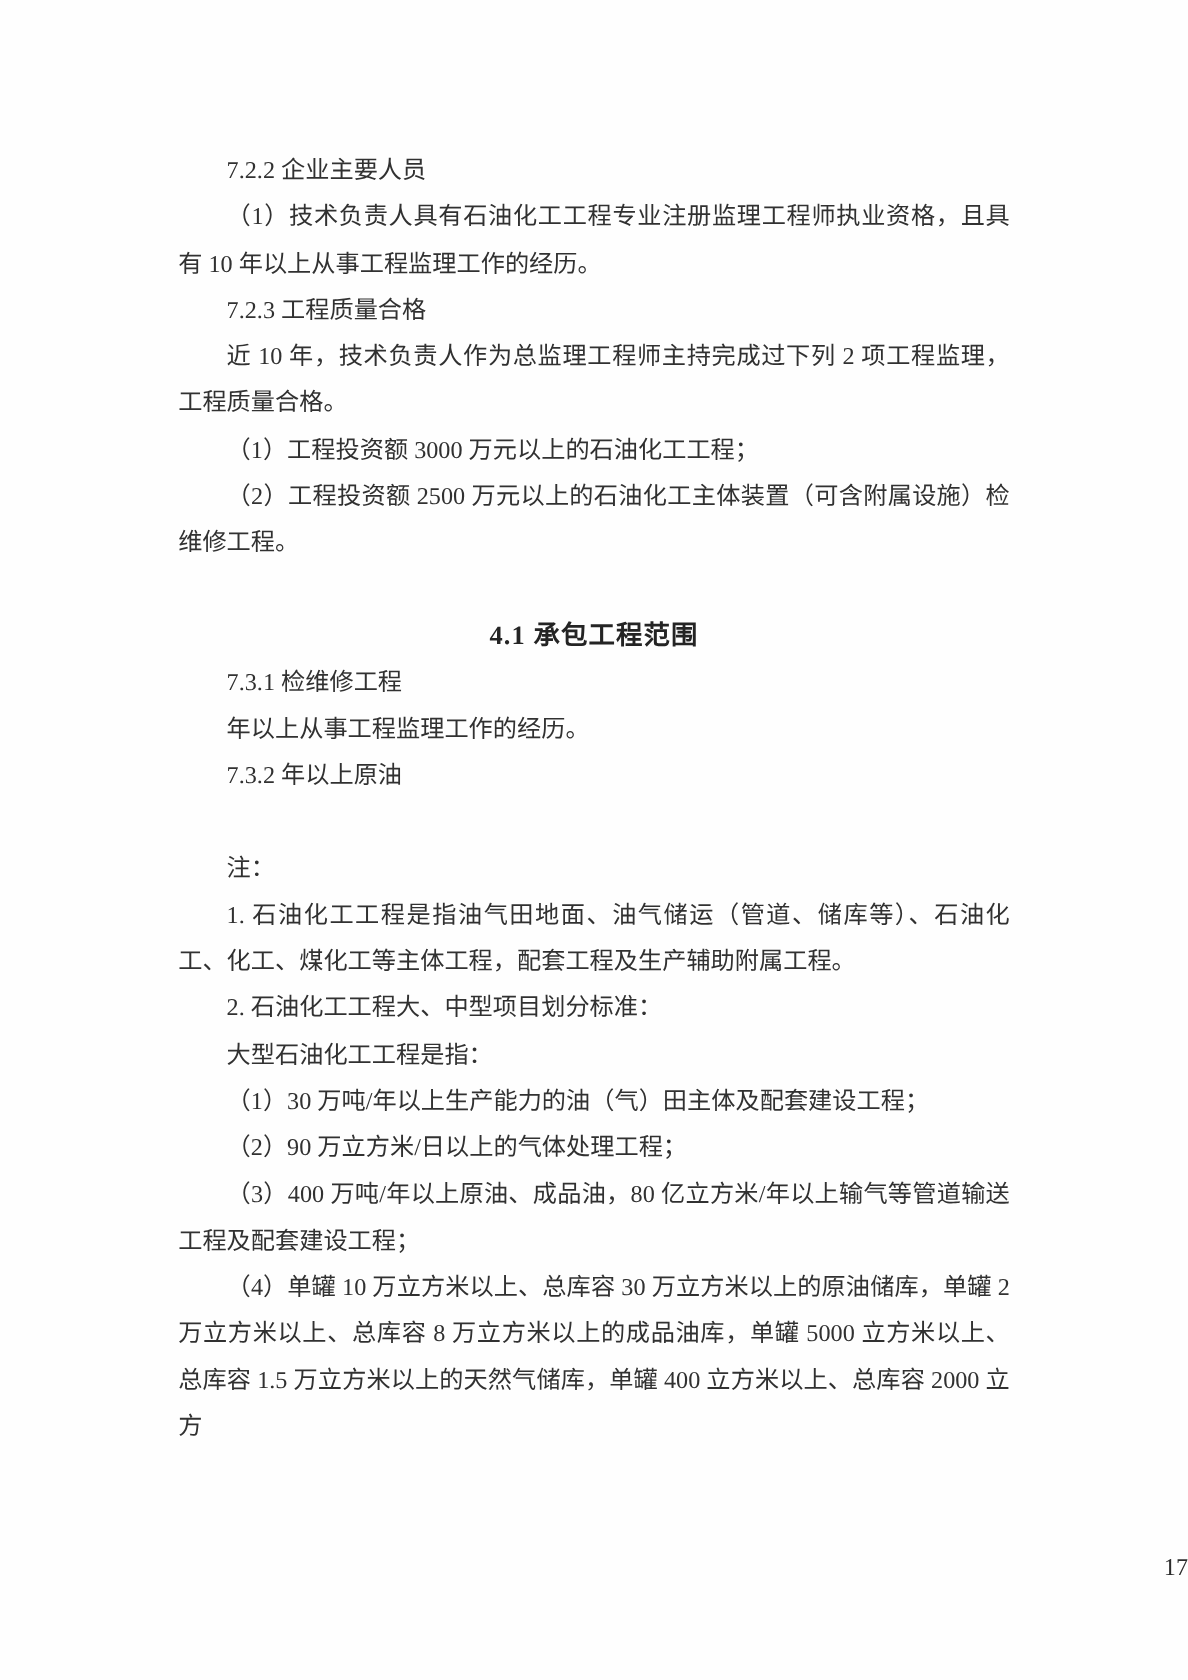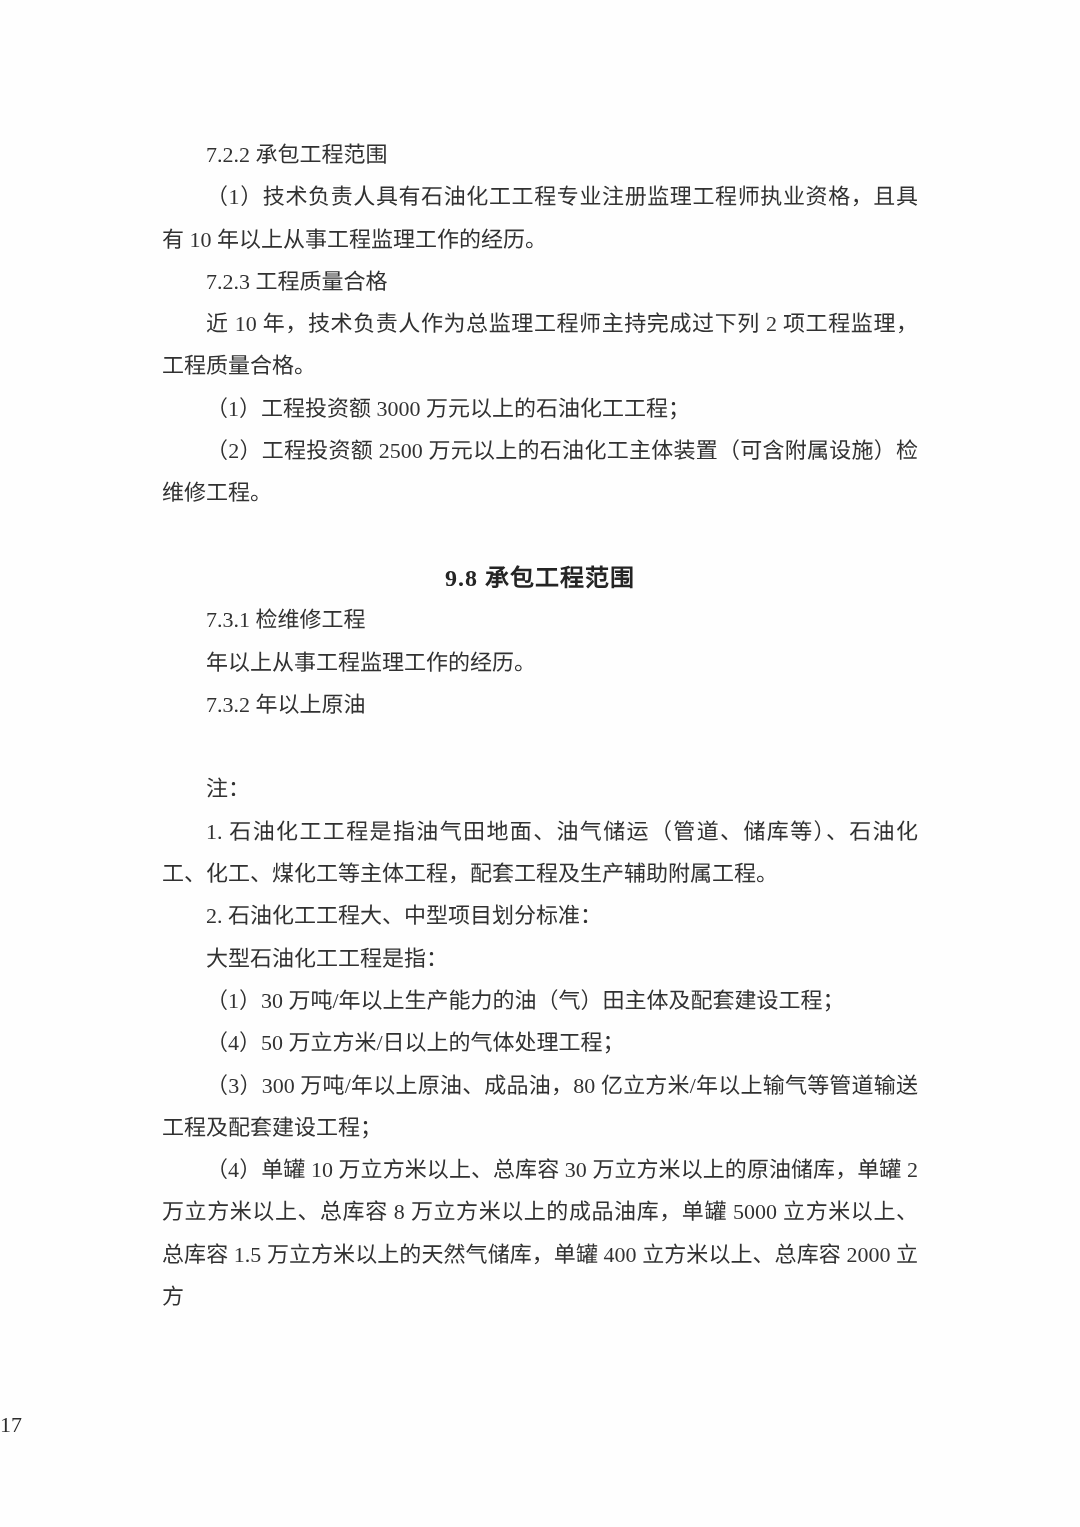--- a/index.html
+++ b/index.html
@@ -43,53 +43,53 @@
     letter-spacing: 1px;
   }
   .notes-start {
     margin-top: 42.3px;
   }
   .page-footer {
     position: absolute;
     left: 0;
     top: 1404px;
     width: 100%;
-    text-align: left;
+    text-align: right;
     font-size: 22px;
     line-height: 42px;
     color: #2c2c2c;
   }
 </style>
 </head>
 <body>
 
 <div class="page">
   <main class="content">
 
-    <p class="para">7.2.2 承包工程范围</p>
+    <p class="para">7.2.2 企业主要人员</p>
     <p class="para">（1）技术负责人具有石油化工工程专业注册监理工程师执业资格，且具有 10 年以上从事工程监理工作的经历。</p>
 
     <p class="para">7.2.3 工程质量合格</p>
     <p class="para">近 10 年，技术负责人作为总监理工程师主持完成过下列 2 项工程监理，工程质量合格。</p>
     <p class="para">（1）工程投资额 3000 万元以上的石油化工工程；</p>
     <p class="para">（2）工程投资额 2500 万元以上的石油化工主体装置（可含附属设施）检维修工程。</p>
 
-    <h2 class="section-heading">9.8 承包工程范围</h2>
+    <h2 class="section-heading">4.1 承包工程范围</h2>
 
     <p class="para">7.3.1 检维修工程</p>
     <p class="para">年以上从事工程监理工作的经历。</p>
     <p class="para">7.3.2 年以上原油</p>
 
     <p class="para notes-start">注：</p>
     <p class="para">1. 石油化工工程是指油气田地面、油气储运（管道、储库等）、石油化工、化工、煤化工等主体工程，配套工程及生产辅助附属工程。</p>
     <p class="para">2. 石油化工工程大、中型项目划分标准：</p>
     <p class="para">大型石油化工工程是指：</p>
     <p class="para">（1）30 万吨/年以上生产能力的油（气）田主体及配套建设工程；</p>
-    <p class="para">（4）50 万立方米/日以上的气体处理工程；</p>
-    <p class="para">（3）300 万吨/年以上原油、成品油，80 亿立方米/年以上输气等管道输送工程及配套建设工程；</p>
+    <p class="para">（2）90 万立方米/日以上的气体处理工程；</p>
+    <p class="para">（3）400 万吨/年以上原油、成品油，80 亿立方米/年以上输气等管道输送工程及配套建设工程；</p>
     <p class="para">（4）单罐 10 万立方米以上、总库容 30 万立方米以上的原油储库，单罐 2 万立方米以上、总库容 8 万立方米以上的成品油库，单罐 5000 立方米以上、总库容 1.5 万立方米以上的天然气储库，单罐 400 立方米以上、总库容 2000 立方</p>
 
   </main>
 
   <footer class="page-footer">
     <span>17</span>
   </footer>
 </div>
 
 </body></html>

